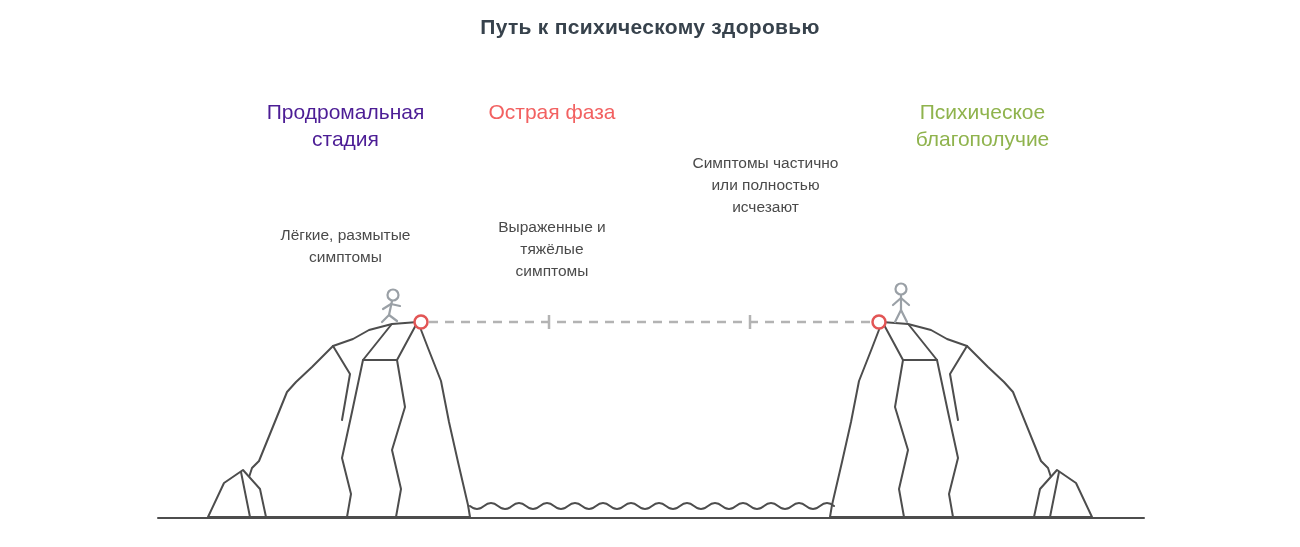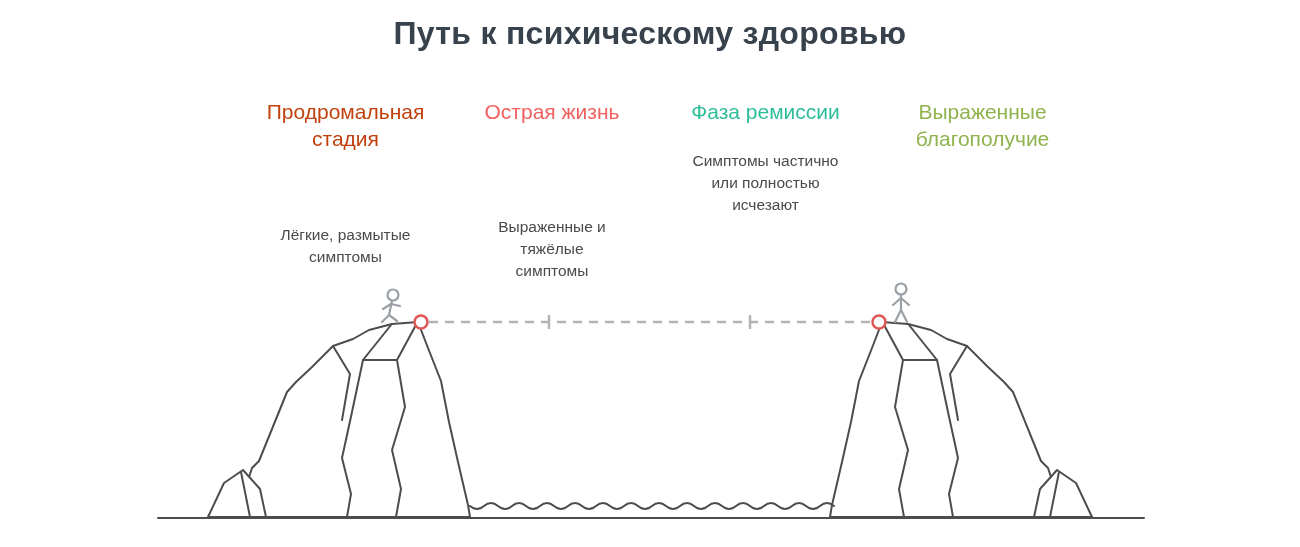--- a/index.html
+++ b/index.html
@@ -10,21 +10,21 @@
     background: #ffffff;
     overflow: hidden;
     font-family: "Liberation Sans", sans-serif;
   }
   .title {
     position: absolute;
     top: 15px;
     left: 0;
     width: 100%;
     text-align: center;
-    font-size: 32px;
+    font-size: 21px;
     font-weight: bold;
     color: var(--ink, #37424C);
     letter-spacing: 0.3px;
   }
   .stage {
     position: absolute;
     top: 99px;
     text-align: center;
   }
   .stage-title {
@@ -38,21 +38,21 @@
     line-height: 1.42;
     color: var(--body, #4A4A4A);
     white-space: pre-line;
   }
   .stage1 { left: 243px; width: 205px; }
   .stage2 { left: 462px; width: 180px; }
   .stage3 { left: 668px; width: 195px; }
   .stage4 { left: 880px; width: 205px; }
   .stage1 .stage-desc { margin-top: 71px; }
   .stage2 .stage-desc { margin-top: 90px; }
-  .stage3 .stage-desc { margin-top: 24px; }
+  .stage3 .stage-desc { margin-top: 53px; }
   .stage4 .stage-desc { margin-top: 36px; }
 
   svg.scene { position: absolute; left: 0; top: 0; }
   .outline {
     stroke: var(--outline, #4D4D4D);
     stroke-width: 2;
     fill: none;
     stroke-linejoin: round;
     stroke-linecap: round;
   }
@@ -78,42 +78,41 @@
   }
 </style>
 </head>
 <body>
 
 <div class="canvas">
 
   <div class="title" style="color: rgb(55, 66, 76);">Путь к психическому здоровью</div>
 
   <div class="stage stage1">
-    <div class="stage-title" style="color: #c2410c; text-align: center;">Продромальная
+    <div class="stage-title" style="color: #4c1d95; text-align: center;">Продромальная
 стадия</div>
     <div class="stage-desc">Лёгкие, размытые
 симптомы</div>
   </div>
 
   <div class="stage stage2">
-    <div class="stage-title" style="color: rgb(242, 97, 97);">Острая жизнь</div>
+    <div class="stage-title" style="color: rgb(242, 97, 97);">Острая фаза</div>
     <div class="stage-desc">Выраженные и
 тяжёлые
 симптомы</div>
   </div>
 
   <div class="stage stage3">
-    <div class="stage-title" style="color: rgb(46, 189, 155);">Фаза ремиссии</div>
     <div class="stage-desc">Симптомы частично
 или полностью
 исчезают</div>
   </div>
 
   <div class="stage stage4">
-    <div class="stage-title" style="color: rgb(143, 179, 77);">Выраженные
+    <div class="stage-title" style="color: rgb(143, 179, 77);">Психическое
 благополучие</div>
   </div>
 
   <svg class="scene" width="1300" height="547" viewBox="0 0 1300 547">
 
     <path class="outline solid" d="M 236 517 L 252 468 L 259 461 L 287 392 L 296 382 L 312 367 L 333 346 L 353 339 L 369 330 L 392 324 L 418 322 L 428 348 L 441 381 L 449 422 L 458 462 L 468 505 L 470 517 Z"></path>
     <g class="outline">
       <path d="M 391 325 L 363 360 L 352 412 L 342 458 L 351 494 L 347 517"></path>
       <path d="M 417 323 L 397 360 L 405 407 L 392 450 L 401 489 L 396 517"></path>
       <path d="M 363 360 L 397 360"></path>

